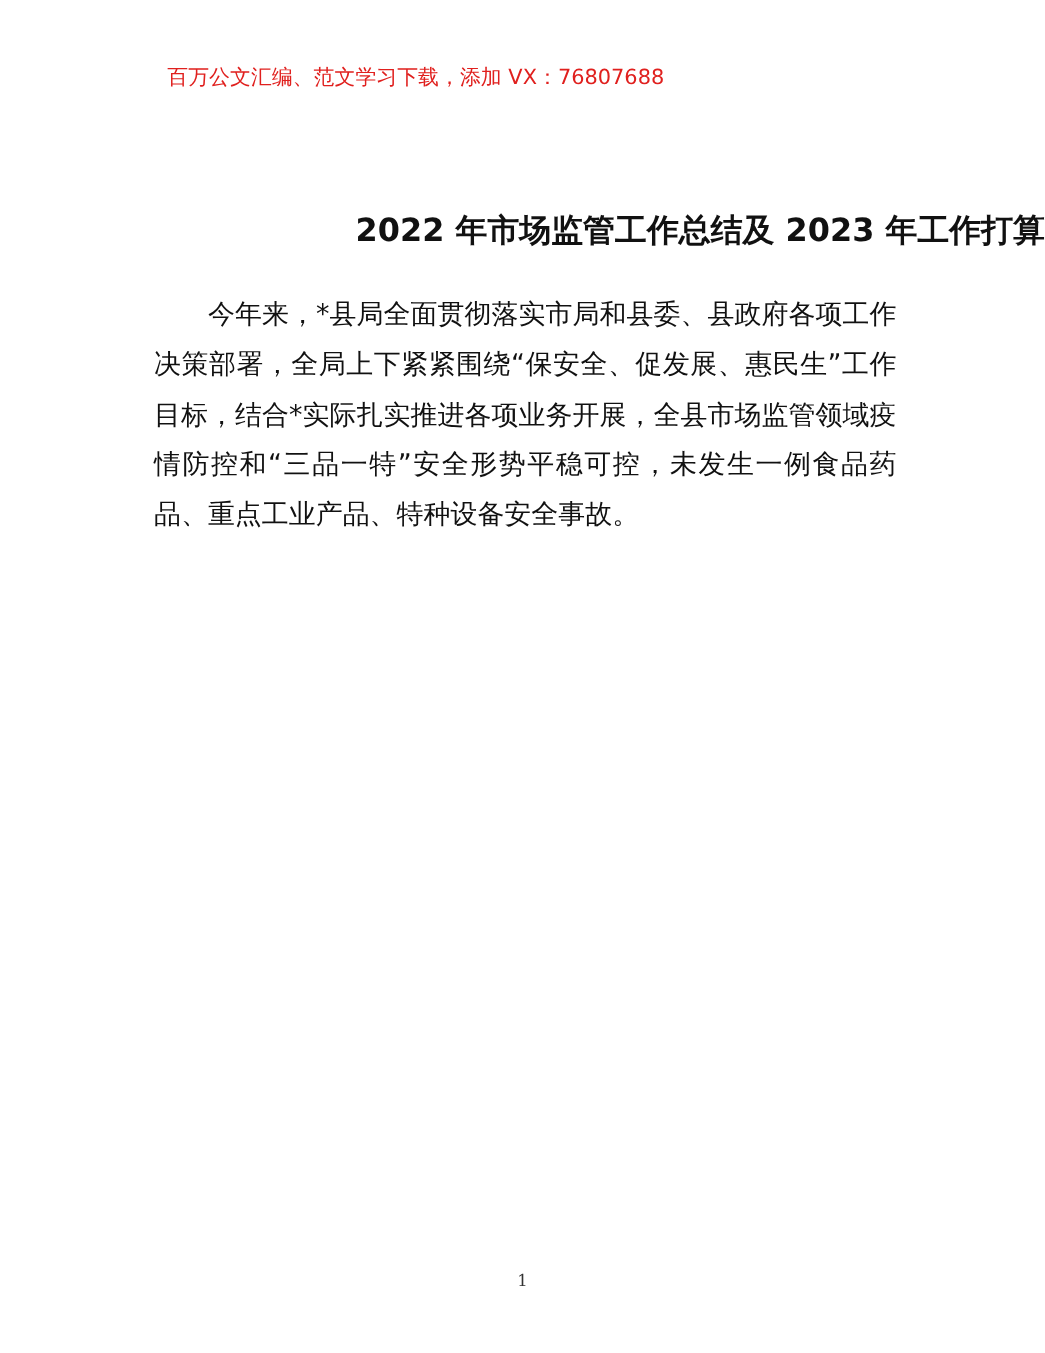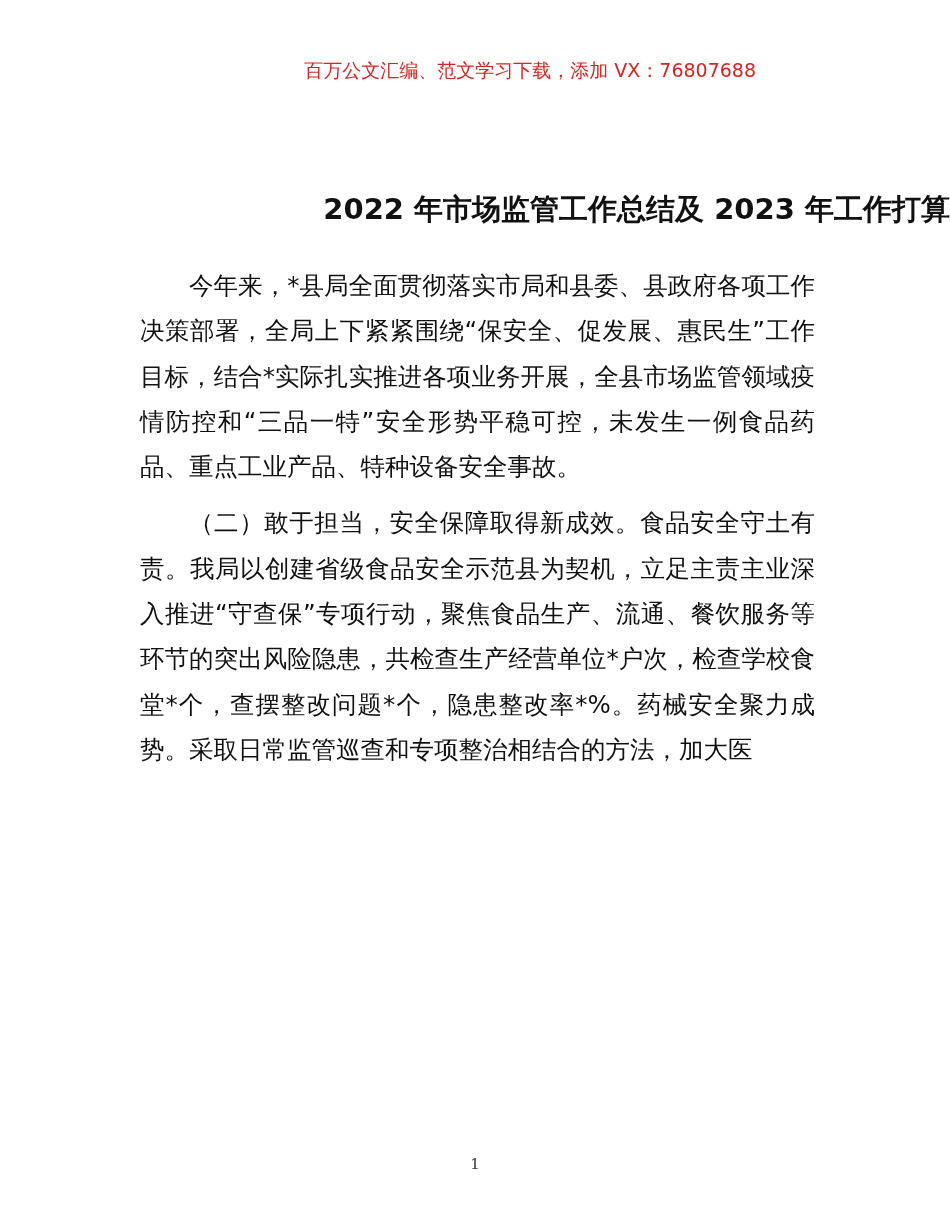--- a/index.html
+++ b/index.html
@@ -13,21 +13,21 @@
       position: relative;
       overflow: hidden;
       font-family: "DejaVu Sans", "Liberation Sans", sans-serif;
       color: #111111;
     }
     .watermark-header {
       position: absolute;
       top: 56px;
       left: 0;
       width: 756px;
-      text-align: right;
+      text-align: center;
       font-size: 19px;
       line-height: 28px;
       color: #e0201e;
       letter-spacing: 0px;
     }
     .doc-title {
       position: absolute;
       top: 168px;
       left: 0;
       width: 950px;
@@ -77,16 +77,15 @@
   </style>
 </head>
 <body>
 
 <div class="watermark-header">百万公文汇编、范文学习下载，添加 VX：76807688</div>
 
 <h1 class="doc-title">2022 年市场监管工作总结及 2023 年工作打算</h1>
 
 <div class="doc-body">
   <p class="para">今年来，*县局全面贯彻落实市局和县委、县政府各项工作决策部署，全局上下紧紧围绕“保安全、促发展、惠民生”工作目标，结合*实际扎实推进各项业务开展，全县市场监管领域疫情防控和“三品一特”安全形势平稳可控，未发生一例食品药品、重点工业产品、特种设备安全事故。</p>
-  <p class="para">（二）敢于担当，安全保障取得新成效。食品安全守土有责。我局以创建省级食品安全示范县为契机，立足主责主业深入推进“守查保”专项行动，聚焦食品生产、流通、餐饮服务等环节的突出风险隐患，共检查生产经营单位*户次，检查学校食堂*个，查摆整改问题*个，隐患整改率*%。药械安全聚力成势。采取日常监管巡查和专项整治相结合的方法，加大医</p>
 </div>
 
 <div class="page-number">1</div>
 
 </body></html>

